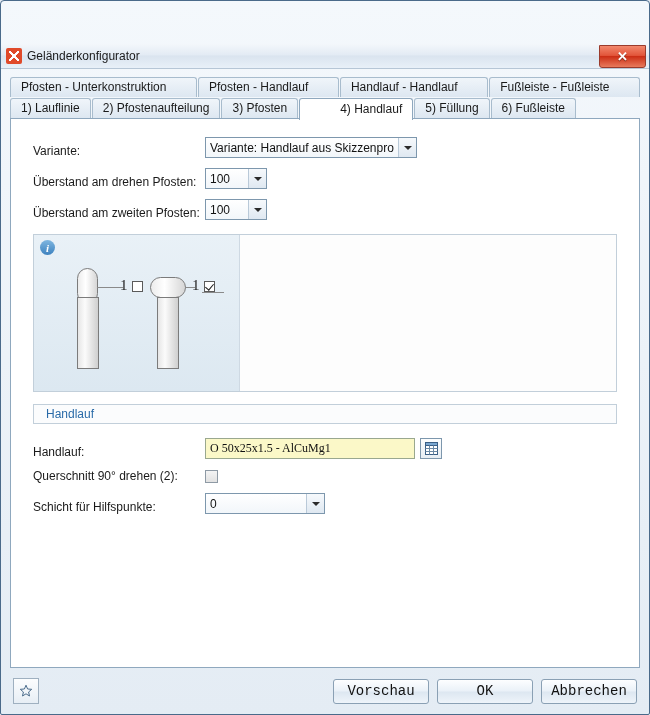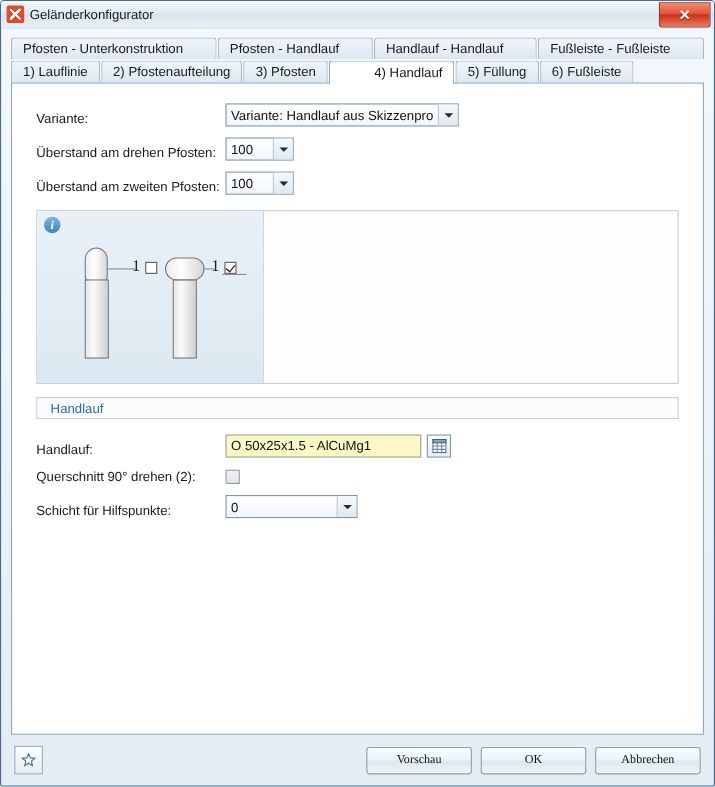--- a/index.html
+++ b/index.html
@@ -32,20 +32,21 @@
   .titlebar {
     height: 25px;
     box-sizing: border-box;
     background: linear-gradient(to bottom, #f3f7fb 0%, #e3ebf4 45%, #dae4ef 50%, #e8f0f8 100%);
     border-bottom: 1px solid #b6c6d6;
     border-radius: 3px 3px 0 0;
     display: flex;
     align-items: center;
     padding: 0 2px 0 5px;
     position: relative;
+    margin-top: 43px;
   }
   .app-icon {
     width: 16px; height: 16px;
     border-radius: 2px;
     background: #e04a2a;
     position: relative;
     margin-right: 5px;
     flex: 0 0 auto;
   }
   .app-icon::before {
@@ -282,30 +283,31 @@
     box-sizing: border-box;
     color: #2a6ba8;
     font-size: 12px;
   }
 
   .section {
     margin-top: 14px;
   }
   .field-yellow {
     box-sizing: border-box;
-    width: 178px;
+    width: 210px;
     height: 21px;
     background: #fbf8c8;
     border: 1px solid #9aa88f;
     font-size: 12px;
     color: #111;
     padding: 0 4px;
     line-height: 19px;
     white-space: nowrap;
     overflow: hidden;
+    font-family: Liberation Serif, serif;
   }
   .picker-btn {
     box-sizing: border-box;
     width: 22px;
     height: 21px;
     margin-left: 5px;
     border: 1px solid #7d97ad;
     background: linear-gradient(to bottom, #fdfefe 0%, #e6edf4 100%);
     display: flex;
     align-items: center;
@@ -343,24 +345,24 @@
   }
   .spacer { flex: 1 1 auto; }
   .btn {
     box-sizing: border-box;
     width: 96px;
     height: 25px;
     margin-left: 8px;
     border: 1px solid #8aa0b4;
     border-radius: 3px;
     background: linear-gradient(to bottom, #fdfeff 0%, #eaf1f8 48%, #dde7f1 52%, #eef4fa 100%);
-    font-size: 11px;
+    font-size: 14px;
     color: #111;
     cursor: pointer;
-    font-family: Liberation Serif, serif;
+    font-family: Liberation Mono, monospace;
   }
 </style>
 </head>
 <body>
 
 <div class="window">
 
   <div class="titlebar">
     <div class="app-icon"></div>
     <div class="title-text">Geländerkonfigurator</div>

